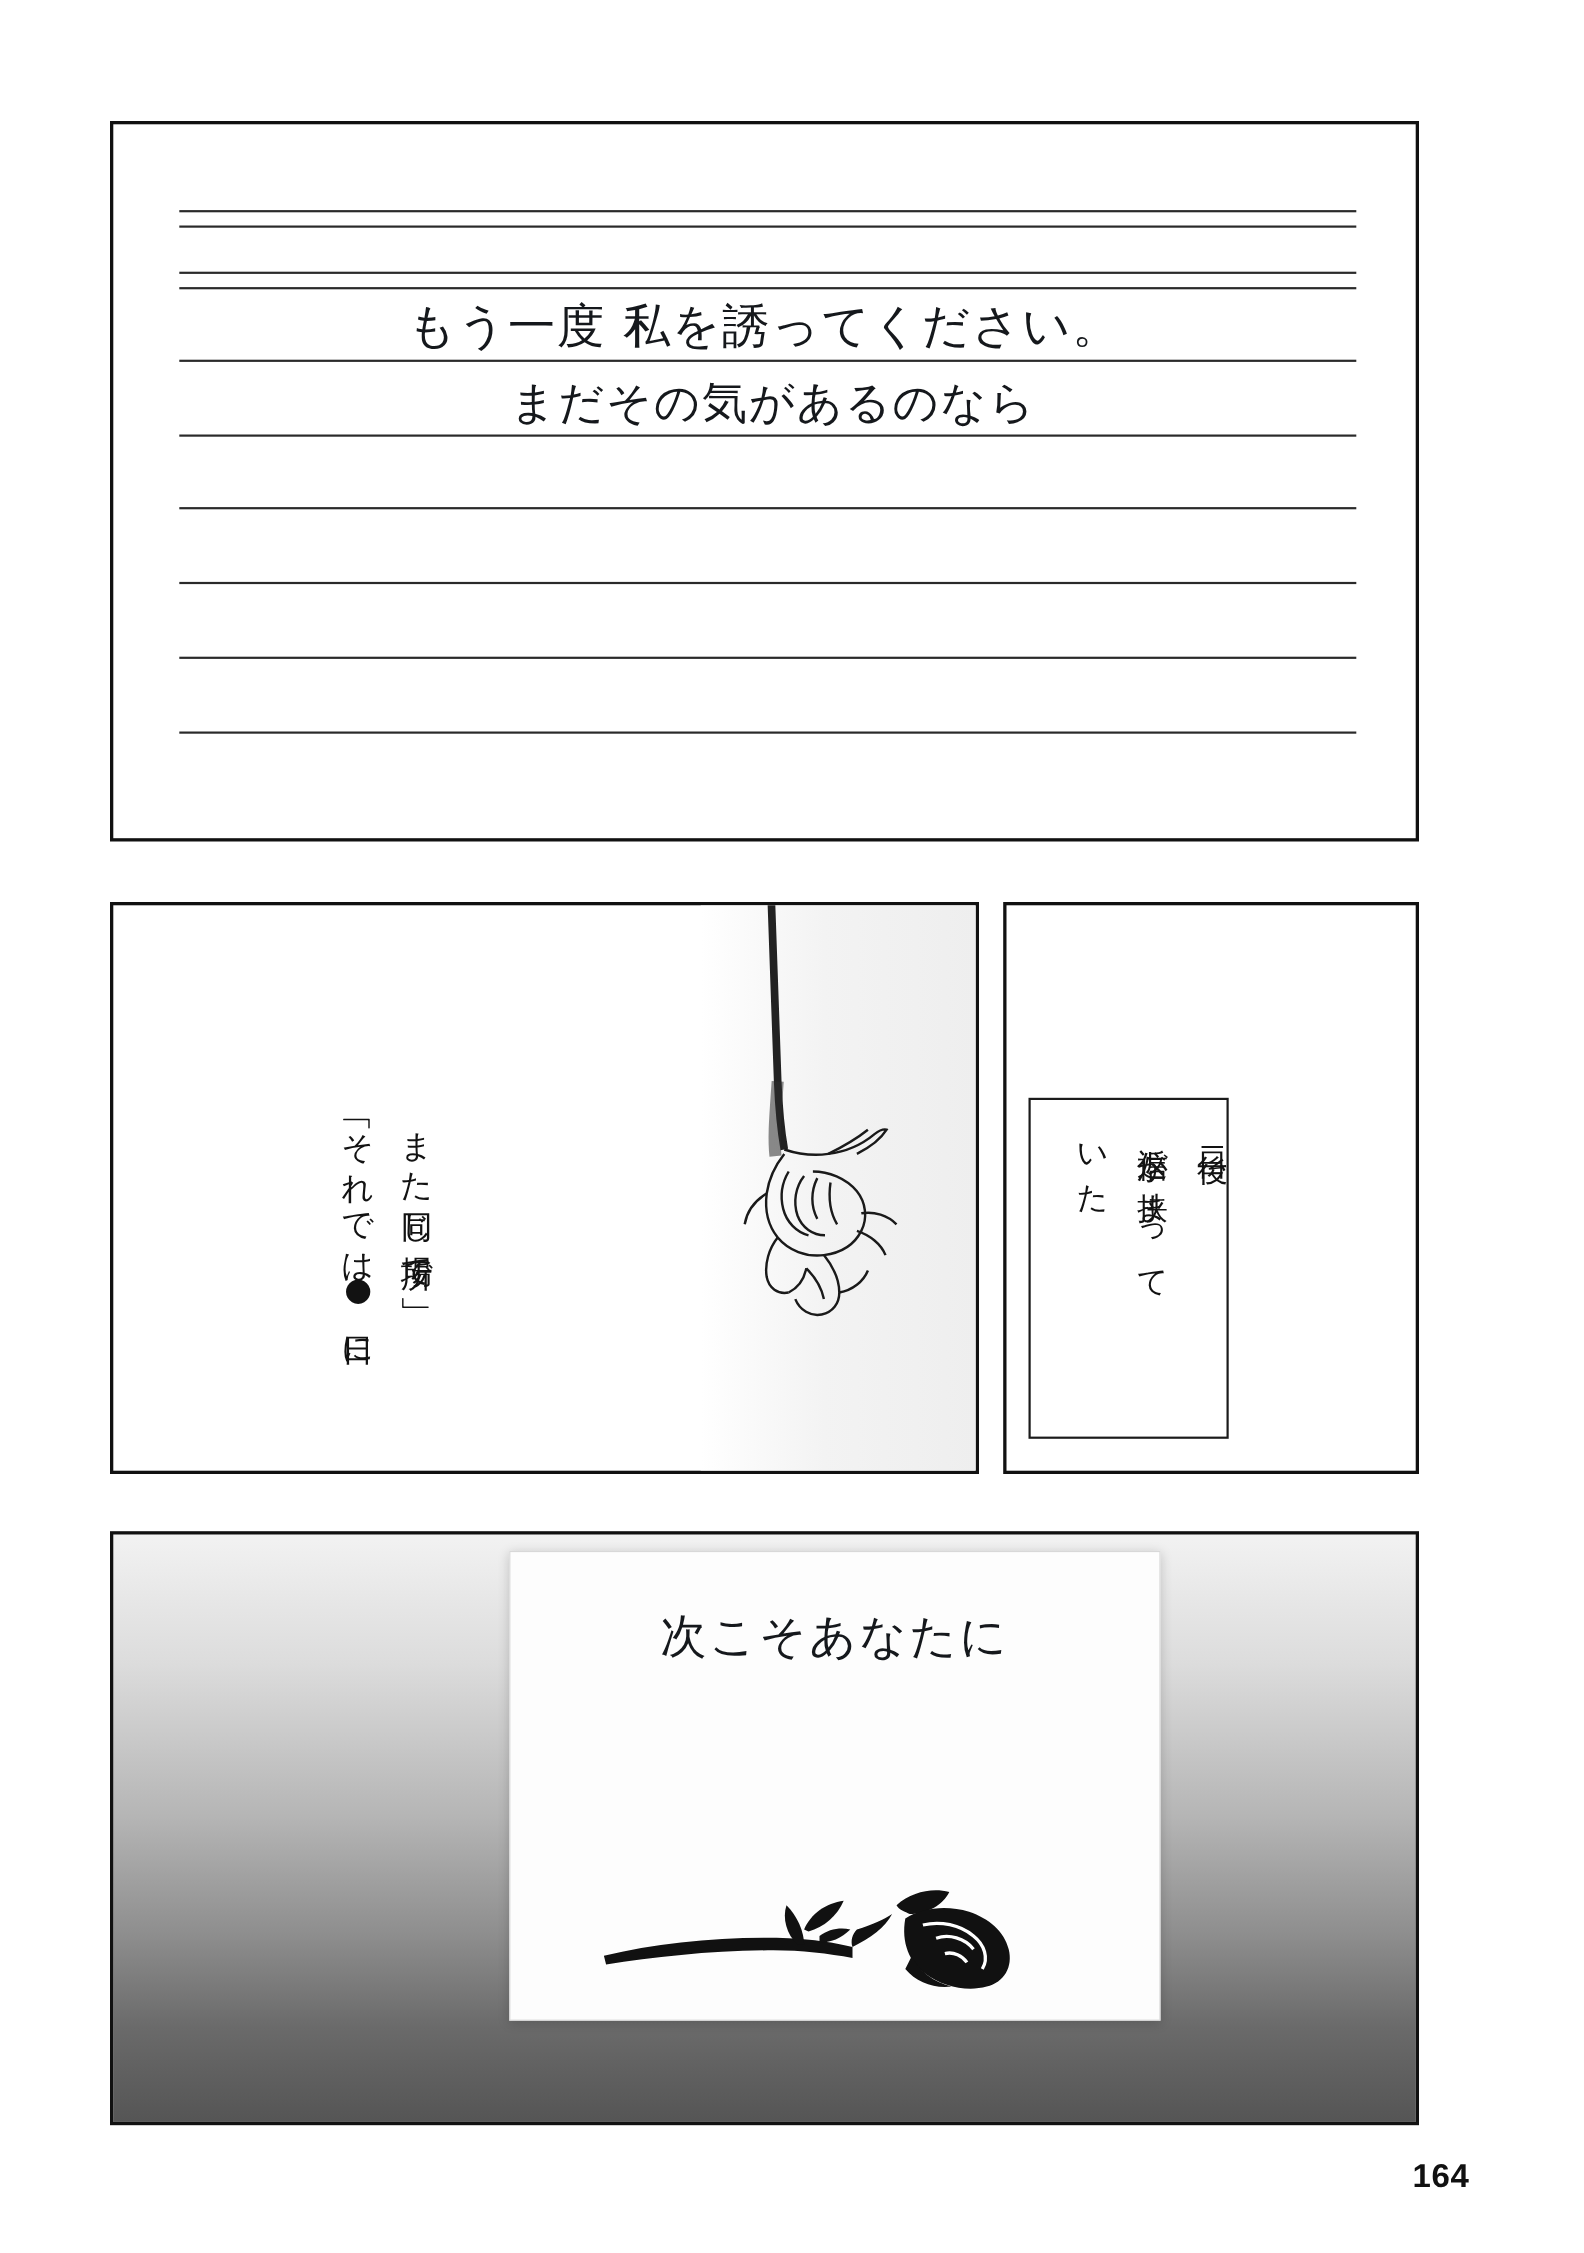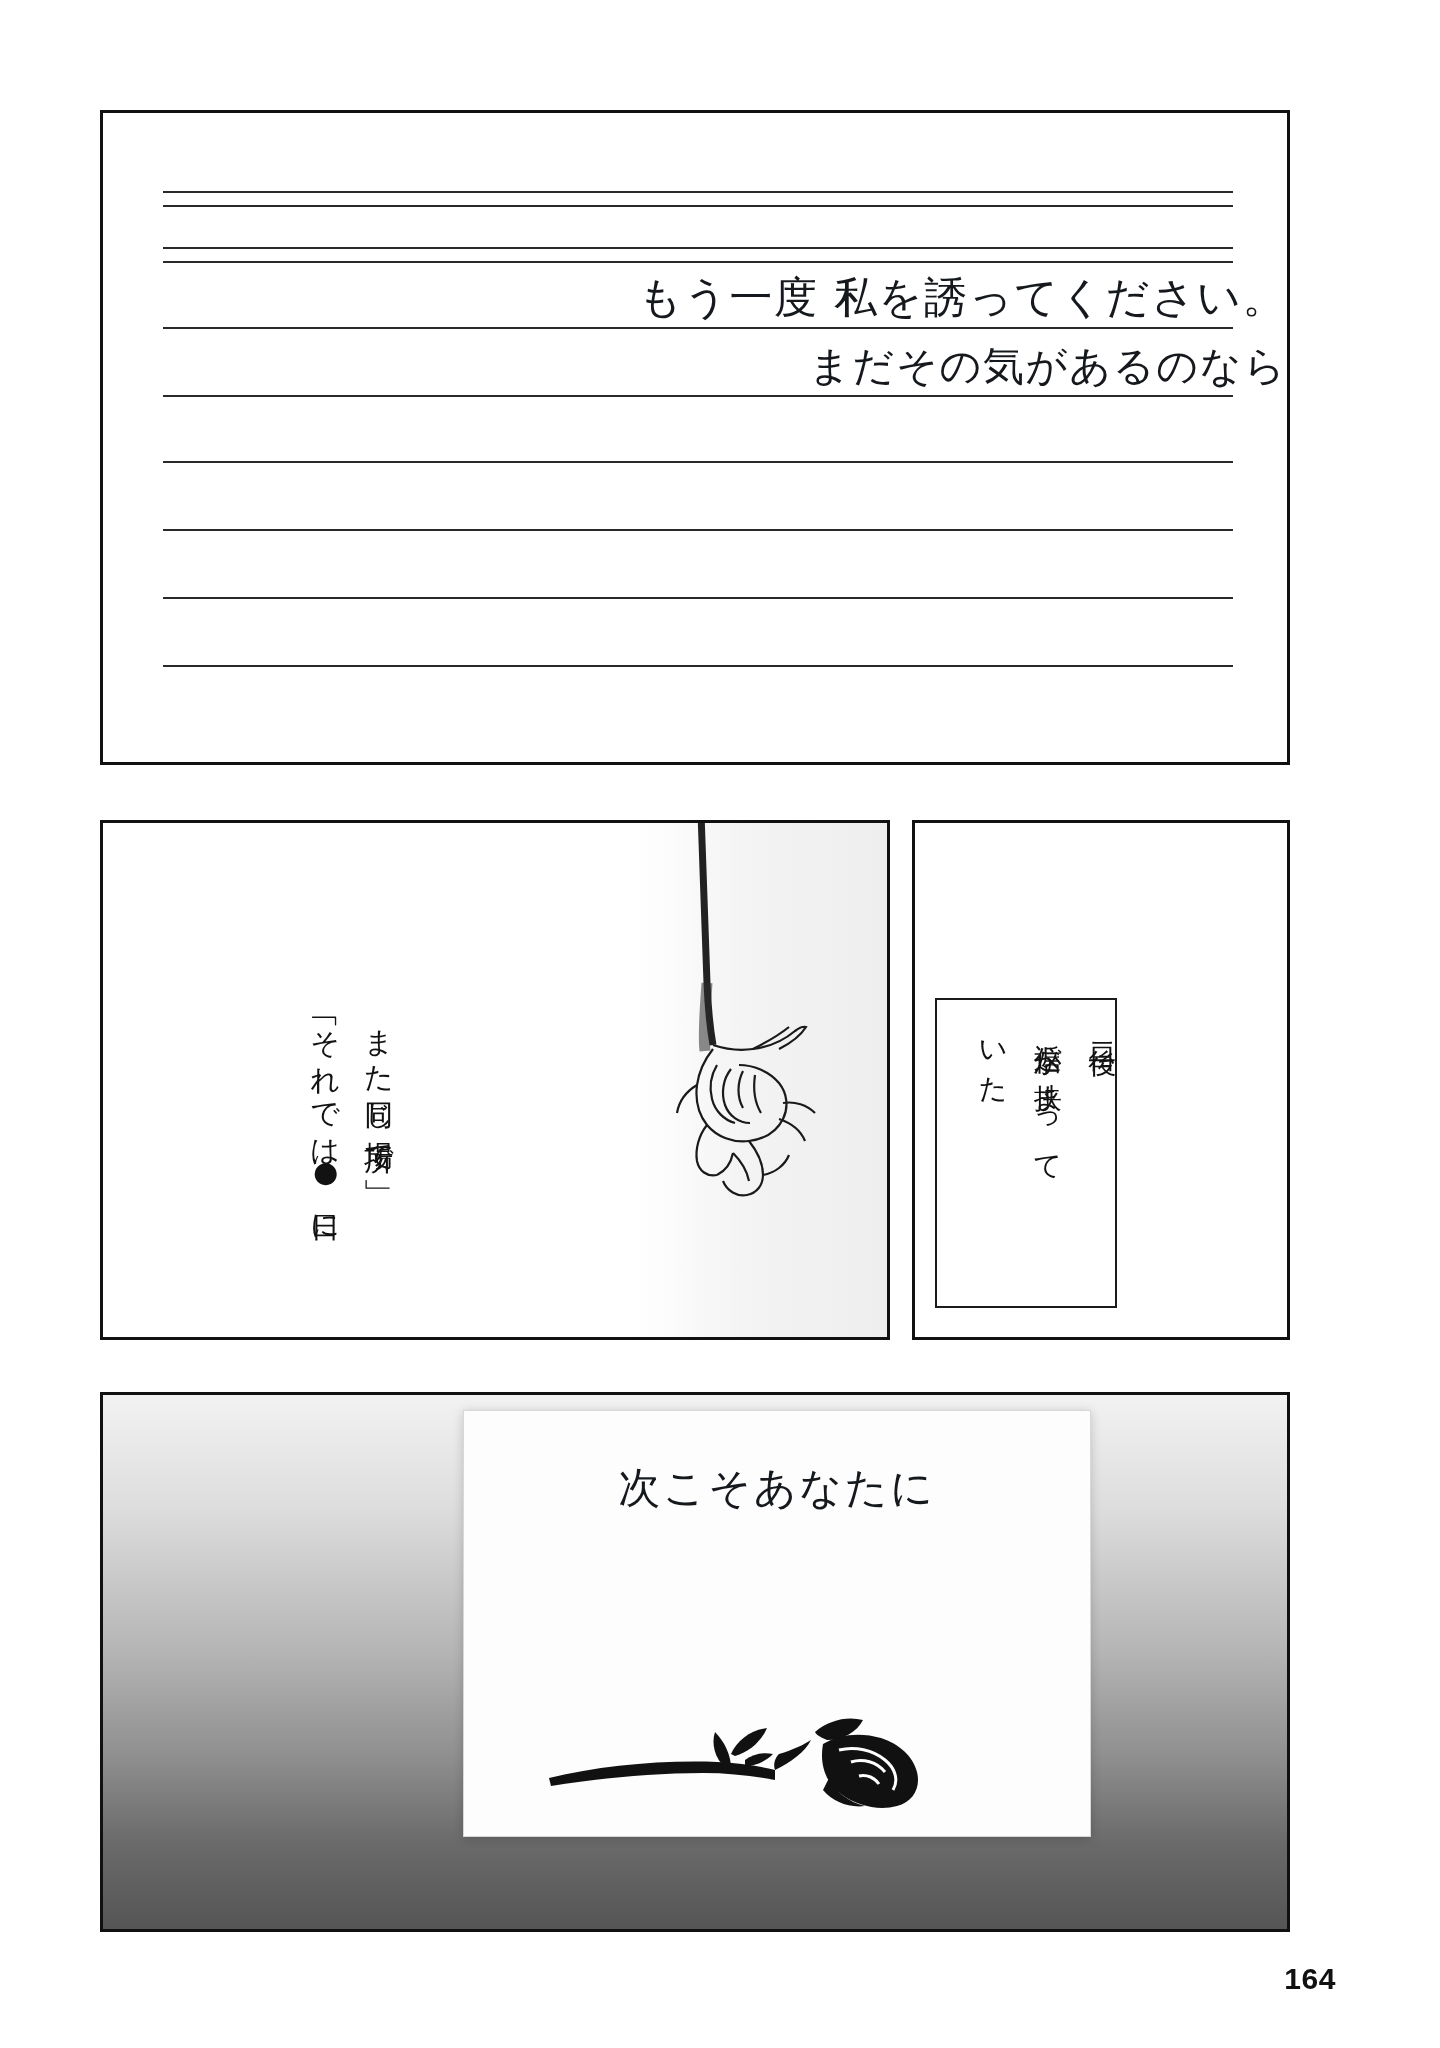--- a/index.html
+++ b/index.html
@@ -39,21 +39,21 @@
     width: 1070px;
     height: 0;
     border-top: 2px solid #2a2a2a;
   }
 
   .letter-text {
     position: absolute;
     left: 0;
     top: 150px;
     width: 100%;
-    text-align: right;
+    text-align: center;
     color: #15181c;
     font-family: "DejaVu Sans", sans-serif;
     line-height: 1.62;
     letter-spacing: 0.10em;
   }
   .letter-line-1 {
     font-size: 43px;
   }
   .letter-line-2 {
     font-size: 41px;
@@ -148,21 +148,20 @@
   }
   .card {
     position: absolute;
     left: 360px;
     top: 15px;
     width: 590px;
     height: 425px;
     background: #fdfdfd;
     border: 1px solid #d8d8d8;
     box-shadow: 0 2px 10px rgba(0,0,0,0.18);
-    padding-left: 36px;
   }
   .card-text {
     position: absolute;
     left: 0;
     top: 44px;
     width: 100%;
     text-align: center;
     font-family: "DejaVu Sans", sans-serif;
     color: #15181c;
     font-size: 42px;

